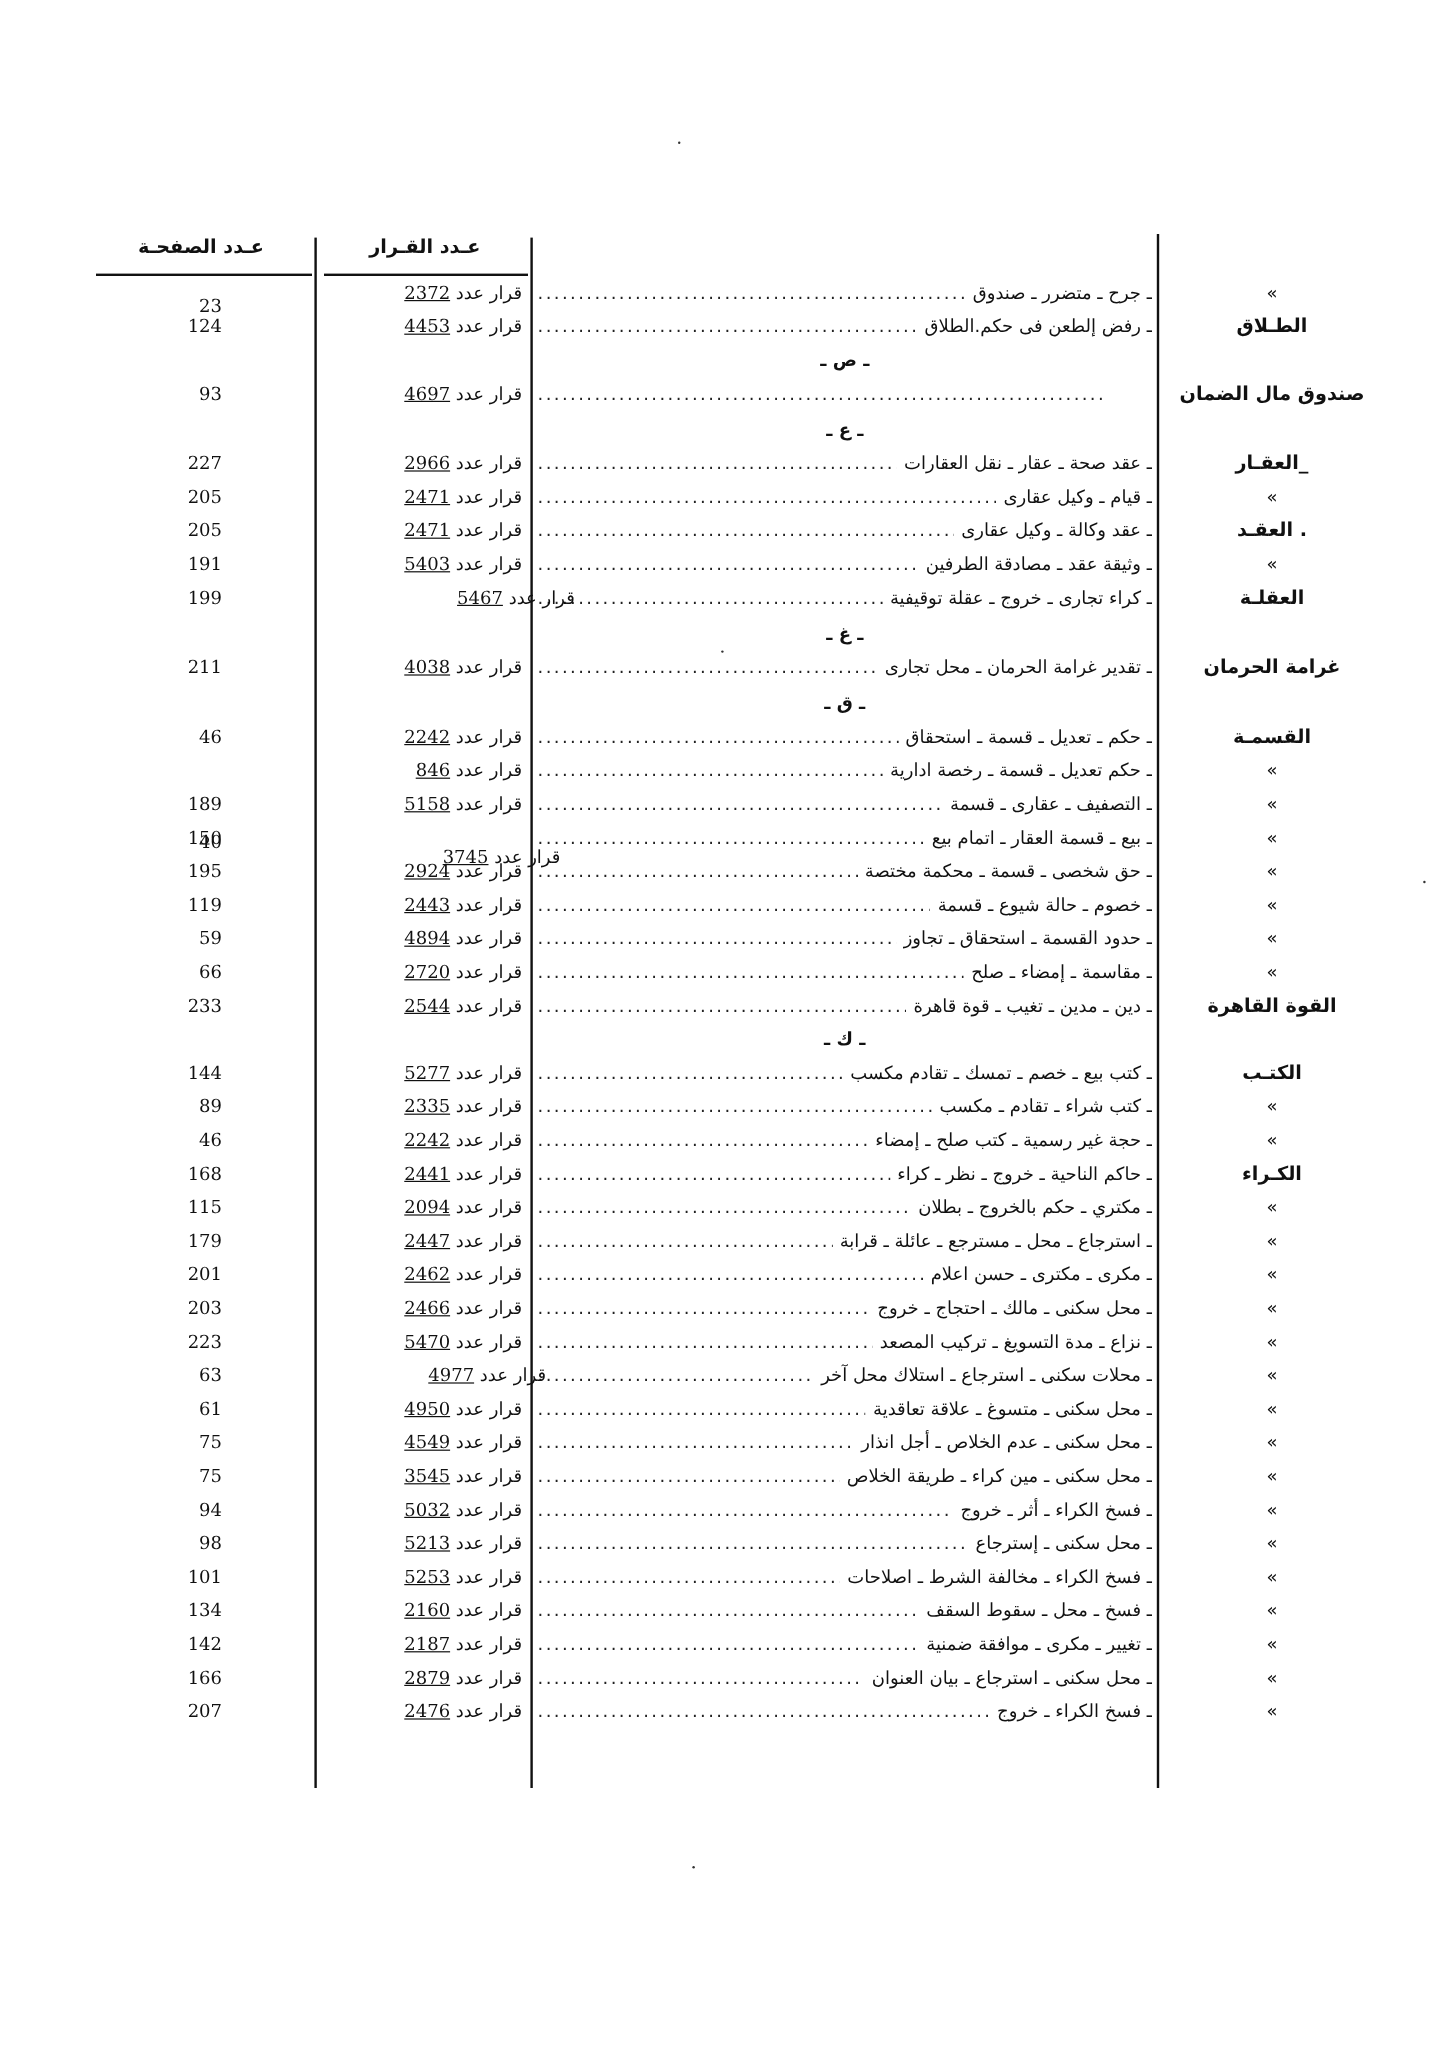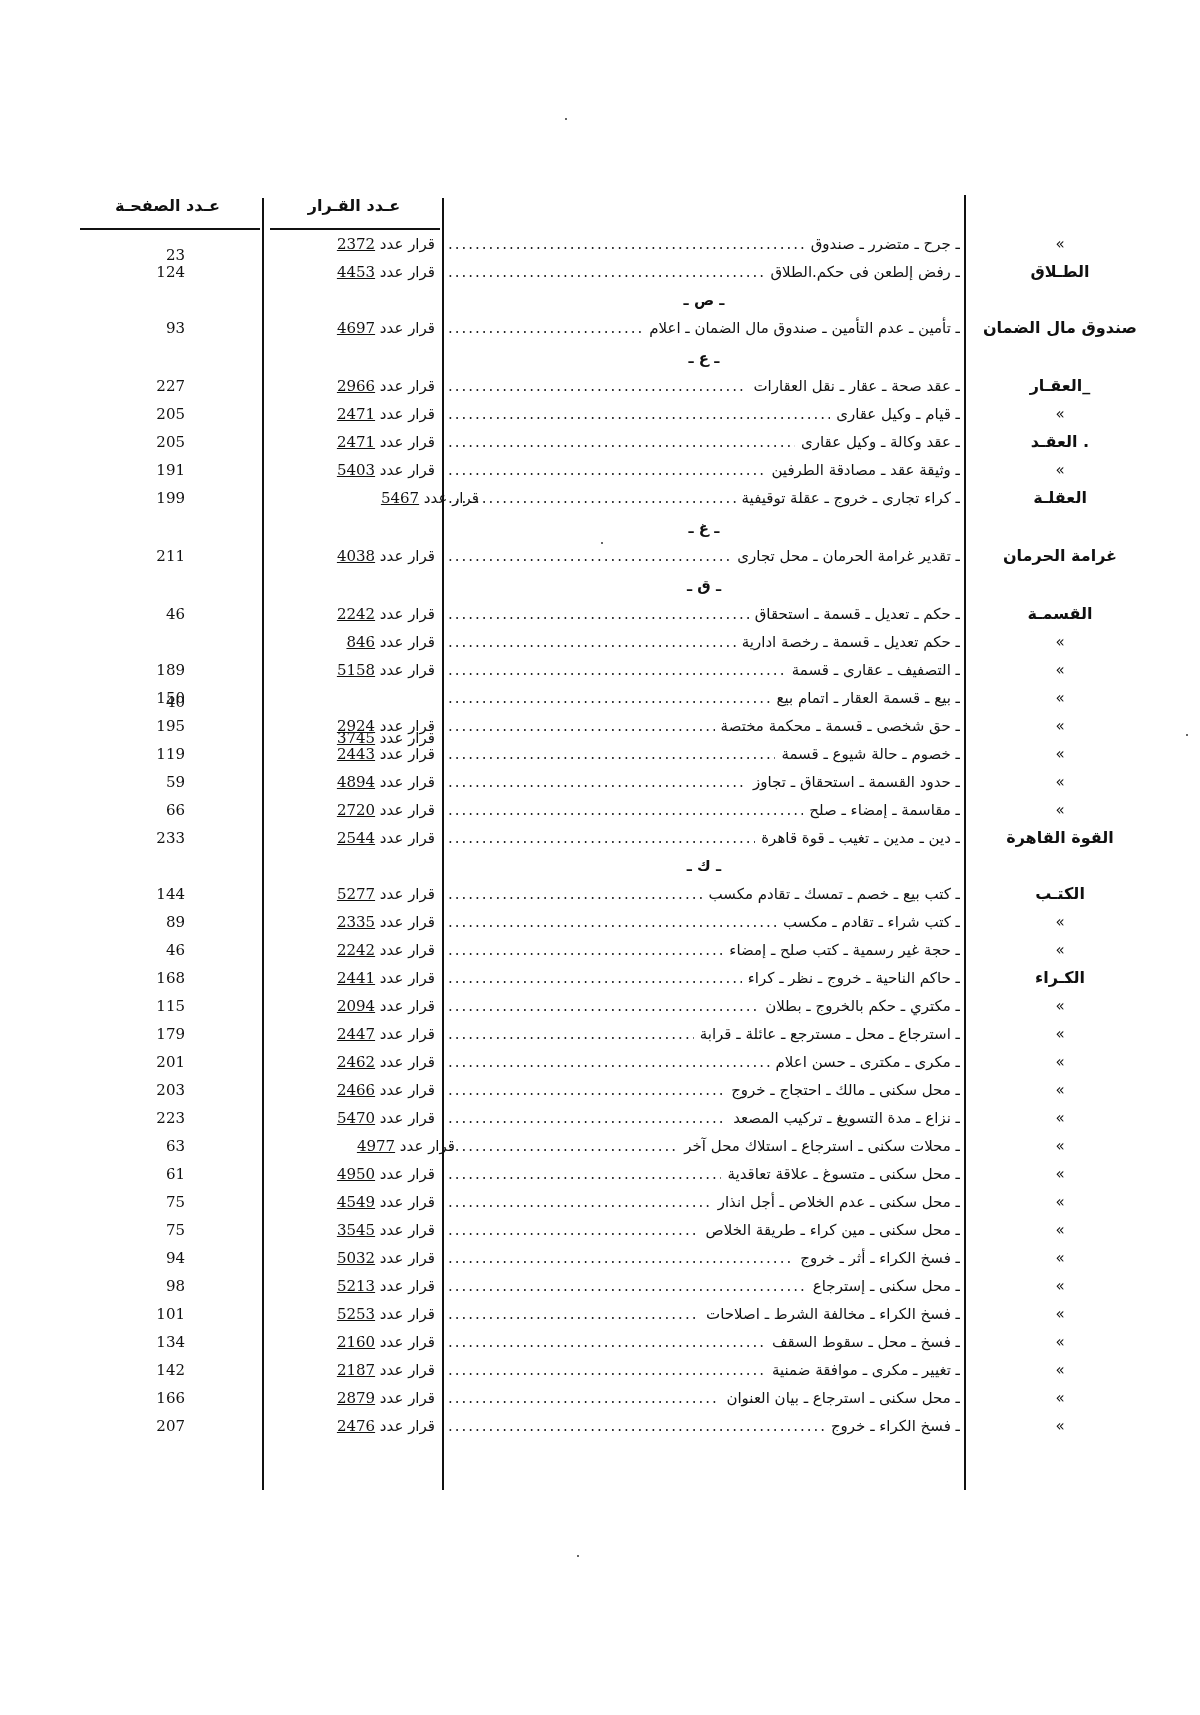--- a/index.html
+++ b/index.html
@@ -55,21 +55,20 @@
       <div class="row term" style="top: 258px;">الطـلاق</div>
       <div class="row desc" style="top: 258px;">
         <span class="txt">ـ رفض إلطعن فى حكم.الطلاق</span>
         <span class="dots">......................................................................</span>
       </div>
       <div class="row dec" style="top: 258px;"><span>قرار عدد</span> <span class="num"> 4453</span></div>
       <div class="row pg" style="top: 258px;">124</div>
       <div class="letter" style="top: 288px;">ـ ص ـ</div>
       <div class="row term" style="top: 314px;">صندوق مال الضمان</div>
       <div class="row desc" style="top: 314px;">
-        <span class="txt">ـ تأمين ـ عدم التأمين ـ صندوق مال الضمان ـ اعلام</span>
         <span class="dots">......................................................................</span>
       </div>
       <div class="row dec" style="top: 314px;"><span>قرار عدد</span> <span class="num"> 4697</span></div>
       <div class="row pg" style="top: 314px;">93</div>
       <div class="letter" style="top: 346px;">ـ ع ـ</div>
       <div class="row term" style="top: 372px;">_العقـار</div>
       <div class="row desc" style="top: 372px;">
         <span class="txt">ـ عقد صحة ـ عقار ـ نقل العقارات</span>
         <span class="dots">......................................................................</span>
       </div>
@@ -131,21 +130,21 @@
         <span class="txt">ـ التصفيف ـ عقارى ـ قسمة</span>
         <span class="dots">......................................................................</span>
       </div>
       <div class="row dec" style="top: 656px;"><span>قرار عدد</span> <span class="num"> 5158</span></div>
       <div class="row pg" style="top: 656px;">189</div>
       <div class="row term ditto" style="top: 684px;">»</div>
       <div class="row desc" style="top: 684px;">
         <span class="txt">ـ بيع ـ قسمة العقار ـ اتمام بيع</span>
         <span class="dots">......................................................................</span>
       </div>
-      <div class="row dec" style="top: 724px;"><span>قرار عدد</span> <span class="num"> 3745</span></div>
+      <div class="row dec" style="top: 700px; padding-left: 32px;"><span>قرار عدد</span> <span class="num"> 3745</span></div>
       <div class="row pg" style="top: 684px;">150</div>
       <div class="row term ditto" style="top: 712px;">»</div>
       <div class="row desc" style="top: 712px;">
         <span class="txt">ـ حق شخصى ـ قسمة ـ محكمة مختصة</span>
         <span class="dots">......................................................................</span>
       </div>
       <div class="row dec" style="top: 712px;"><span>قرار عدد</span> <span class="num"> 2924</span></div>
       <div class="row pg" style="top: 712px;">195</div>
       <div class="row term ditto" style="top: 740px;">»</div>
       <div class="row desc" style="top: 740px;">

